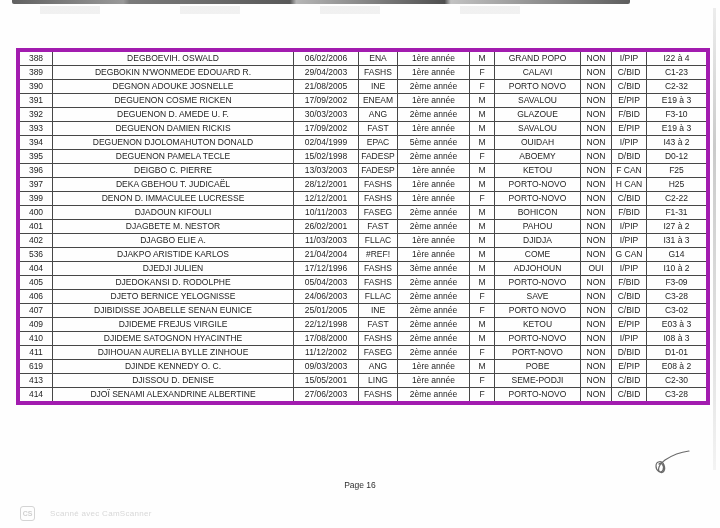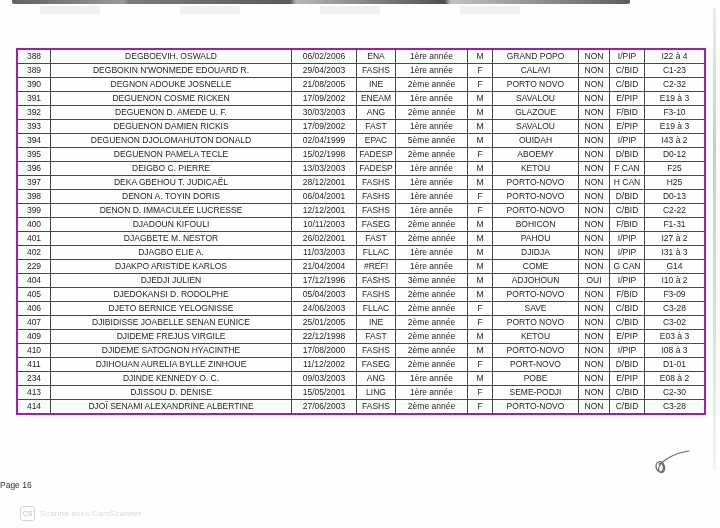--- a/index.html
+++ b/index.html
@@ -32,21 +32,21 @@
       rgba(185,185,185,.25), rgba(160,160,160,.55) 30%,
       rgba(175,175,175,.4) 70%, rgba(200,200,200,.2));
   }
 
   
   .table-wrap { position: absolute; left: 16px; top: 48px; }
   table.students {
     border-collapse: collapse;
     table-layout: fixed;
     width: 679px;
-    border: 2px solid #a21caf;
+    border: 4px solid #a21caf;
     padding-left: 45px;
   }
   table.students td {
     border: 1px solid #474747;
     height: 13px;
     line-height: 13px;
     padding: 0 2px;
     font-size: 8.5px;
     color: #1d1d1d;
     text-align: center;
@@ -60,38 +60,38 @@
   td.c4 { width: 67px; }
   td.c5 { width: 20px; }
   td.c6 { width: 81px; }
   td.c7 { width: 26px; }
   td.c8 { width: 30px; }
   td.c9 { width: 55px; }
 
   
   .page-label {
     position: absolute; left: 0; width: 720px; top: 480px;
-    font-size: 8.5px; color: #2e2e2e;
+    text-align: center; font-size: 8.5px; color: #2e2e2e;
   }
 
   
   .signature { position: absolute; left: 645px; top: 448px; }
 
   
   .watermark {
     position: absolute; left: 20px; top: 506px;
     display: flex; align-items: center; gap: 5px;
   }
   .cs-box {
     width: 13px; height: 13px;
     border: 1.5px solid #d4d4d4; border-radius: 3px;
     color: #d0d0d0; font-size: 7px; font-weight: bold;
     display: flex; align-items: center; justify-content: center;
   }
-  .cs-text { font-size: 8px; color: #d7d7d7; letter-spacing: .3px; }
+  .cs-text { font-size: 8px; color: #d7d7d7; letter-spacing: .3px; margin-left: 10px; }
 </style>
 </head>
 <body>
 
 <div class="page">
 
   <div class="scan-top-bar"></div>
   <div class="scan-top-smudge"></div>
   <div class="scan-right-streak"></div>
 
@@ -212,32 +212,20 @@
       <td class="c2">28/12/2001</td>
       <td class="c3">FASHS</td>
       <td class="c4">1ère année</td>
       <td class="c5">M</td>
       <td class="c6">PORTO-NOVO</td>
       <td class="c7">NON</td>
       <td class="c8">H CAN</td>
       <td class="c9">H25</td>
     </tr>
           <tr>
-      <td class="c0">398</td>
-      <td class="c1">DENON A. TOYIN DORIS</td>
-      <td class="c2">06/04/2001</td>
-      <td class="c3">FASHS</td>
-      <td class="c4">1ère année</td>
-      <td class="c5">F</td>
-      <td class="c6">PORTO-NOVO</td>
-      <td class="c7">NON</td>
-      <td class="c8">D/BID</td>
-      <td class="c9">D0-13</td>
-    </tr>
-          <tr>
       <td class="c0">399</td>
       <td class="c1">DENON D. IMMACULEE LUCRESSE</td>
       <td class="c2">12/12/2001</td>
       <td class="c3">FASHS</td>
       <td class="c4">1ère année</td>
       <td class="c5">F</td>
       <td class="c6">PORTO-NOVO</td>
       <td class="c7">NON</td>
       <td class="c8">C/BID</td>
       <td class="c9">C2-22</td>
@@ -272,21 +260,21 @@
       <td class="c2">11/03/2003</td>
       <td class="c3">FLLAC</td>
       <td class="c4">1ère année</td>
       <td class="c5">M</td>
       <td class="c6">DJIDJA</td>
       <td class="c7">NON</td>
       <td class="c8">I/PIP</td>
       <td class="c9">I31 à 3</td>
     </tr>
           <tr>
-      <td class="c0">229</td>
+      <td class="c0">536</td>
       <td class="c1">DJAKPO ARISTIDE KARLOS</td>
       <td class="c2">21/04/2004</td>
       <td class="c3">#REF!</td>
       <td class="c4">1ère année</td>
       <td class="c5">M</td>
       <td class="c6">COME</td>
       <td class="c7">NON</td>
       <td class="c8">G CAN</td>
       <td class="c9">G14</td>
     </tr>
@@ -368,21 +356,21 @@
       <td class="c2">11/12/2002</td>
       <td class="c3">FASEG</td>
       <td class="c4">2ème année</td>
       <td class="c5">F</td>
       <td class="c6">PORT-NOVO</td>
       <td class="c7">NON</td>
       <td class="c8">D/BID</td>
       <td class="c9">D1-01</td>
     </tr>
           <tr>
-      <td class="c0">234</td>
+      <td class="c0">619</td>
       <td class="c1">DJINDE KENNEDY O. C.</td>
       <td class="c2">09/03/2003</td>
       <td class="c3">ANG</td>
       <td class="c4">1ère année</td>
       <td class="c5">M</td>
       <td class="c6">POBE</td>
       <td class="c7">NON</td>
       <td class="c8">E/PIP</td>
       <td class="c9">E08 à 2</td>
     </tr>

